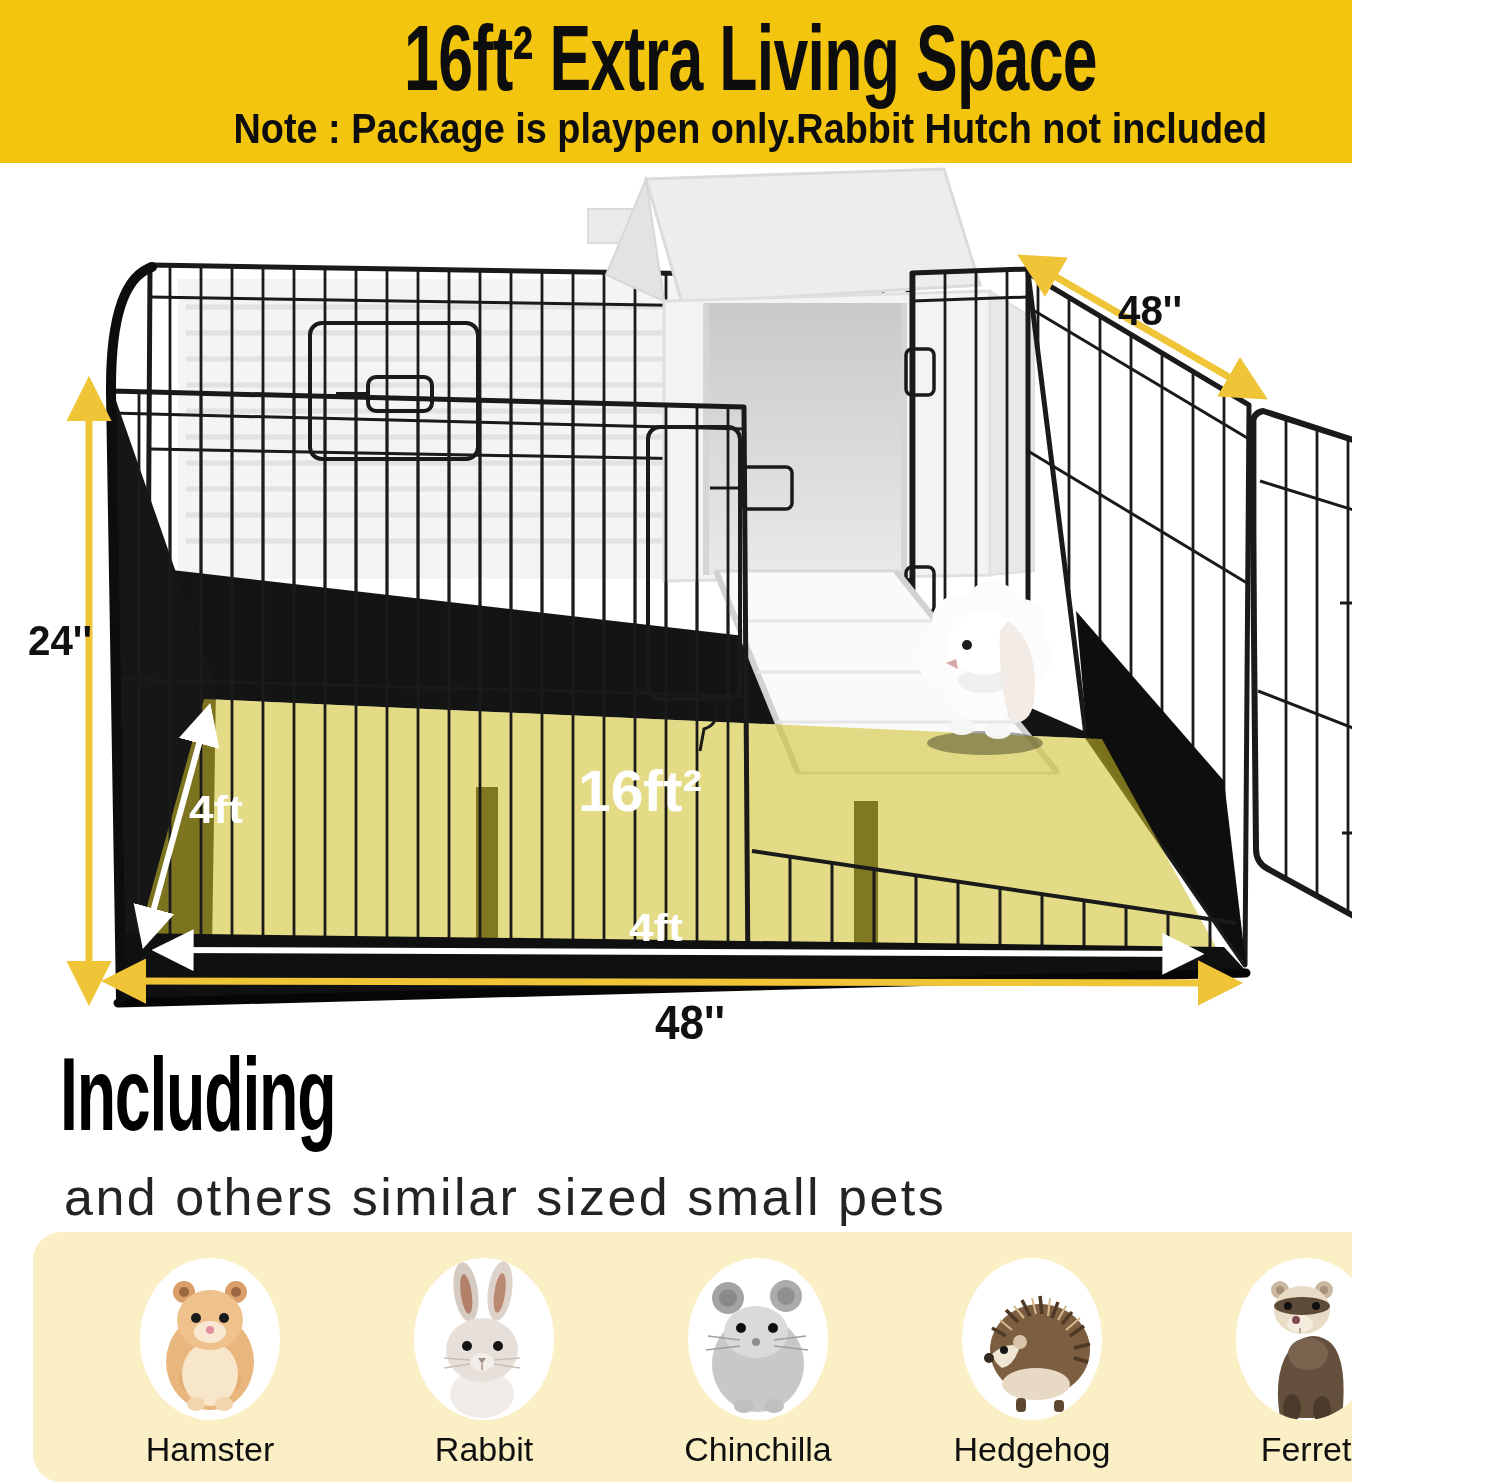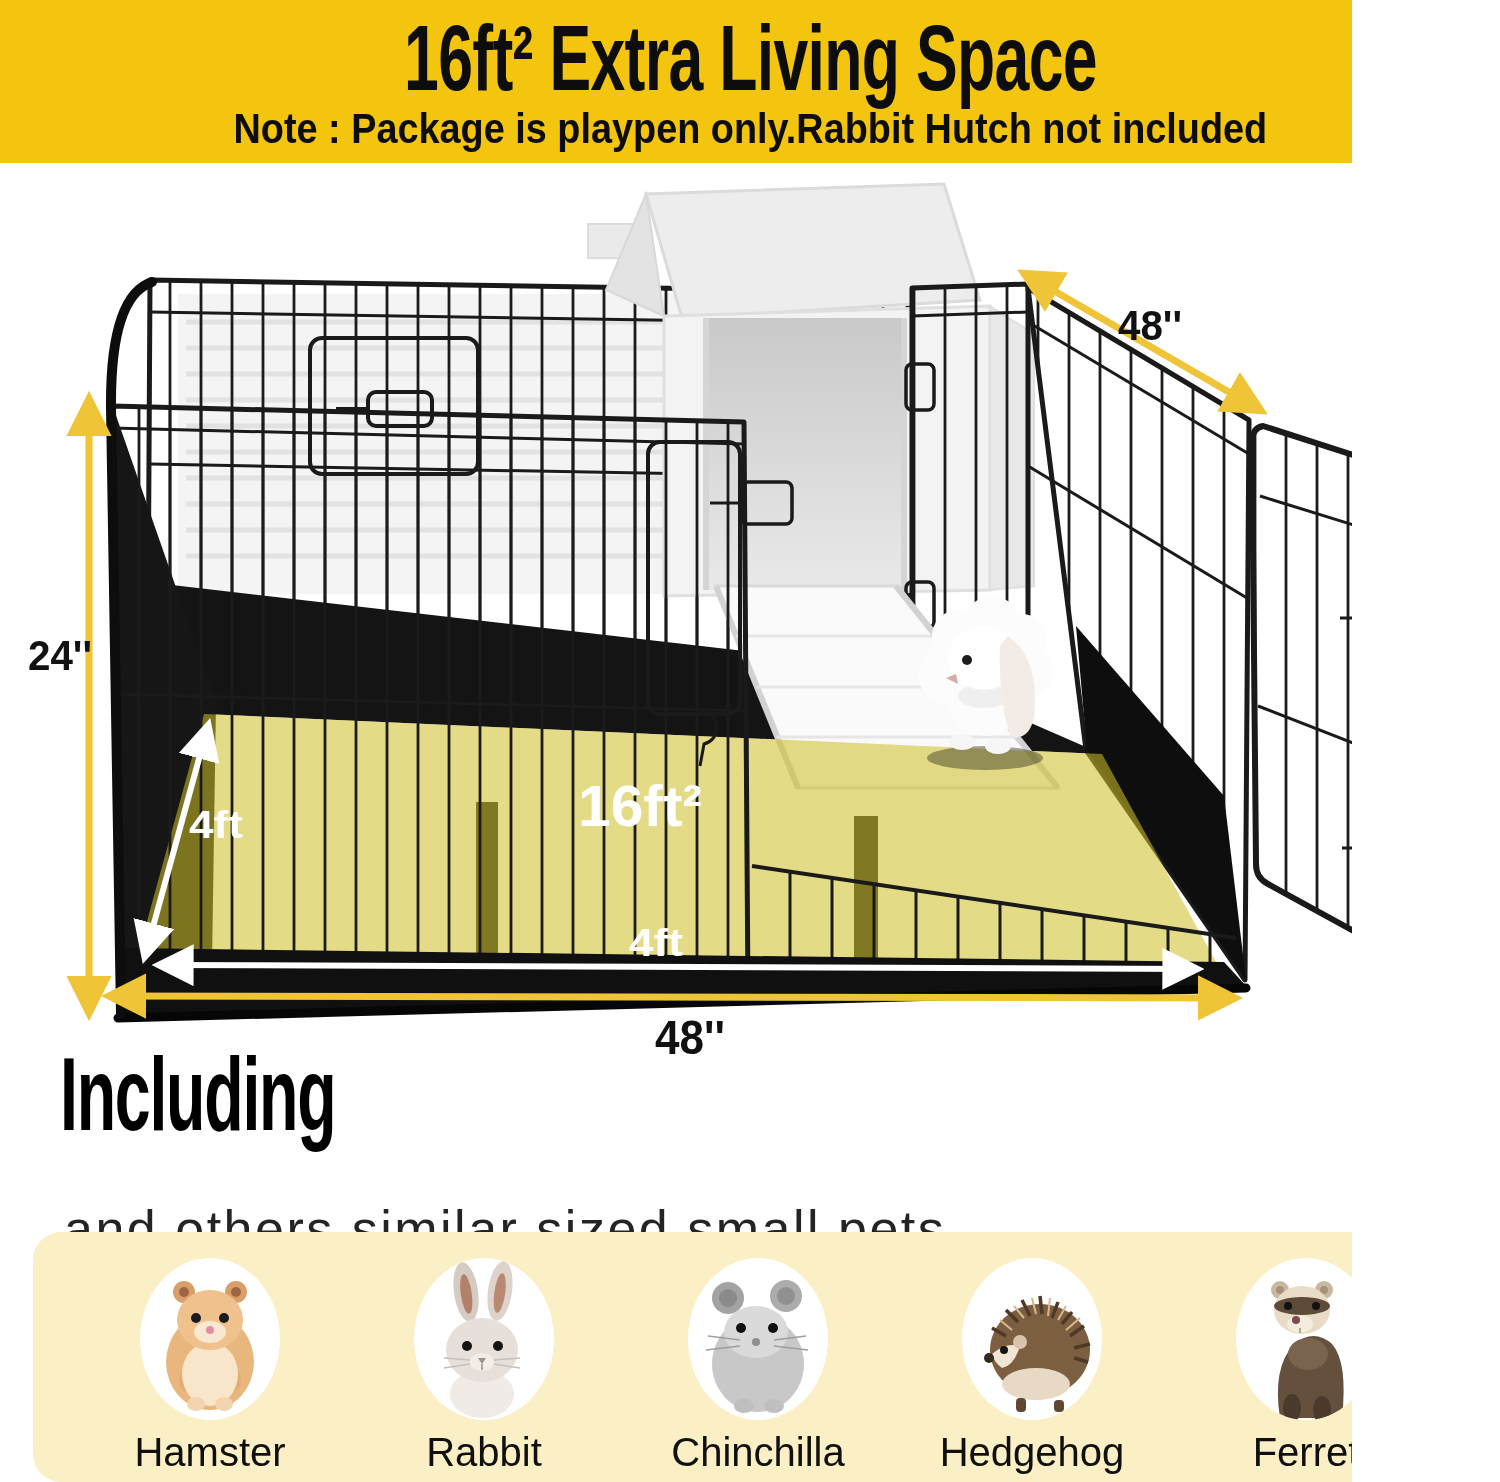--- a/index.html
+++ b/index.html
@@ -8,39 +8,39 @@
   
   .banner{position:absolute;left:0;top:0;width:1500px;height:163px;background:#F3C50E;
           text-align:center;color:#0d0d0d;}
   .banner-title{display:inline-block;margin-top:12px;font-size:92px;font-weight:700;
           letter-spacing:-1px;line-height:1.0;white-space:nowrap;
           transform:scaleX(.68);transform-origin:center top;}
   .banner-note{display:block;}
   .banner-note span{display:inline-block;font-size:43px;font-weight:700;letter-spacing:0;
           white-space:nowrap;transform:scaleX(.88);transform-origin:center top;margin-top:0px;}
   
-  .illustration{position:absolute;left:0;top:166px;}
+  .illustration{position:absolute;left:0;top:151px;}
   svg text{font-family:"Liberation Sans",sans-serif;}
   
   .inc-heading{position:absolute;left:60px;top:1042px;font-size:104px;font-weight:700;
           letter-spacing:-2px;color:#000;white-space:nowrap;
           transform:scaleX(.62);transform-origin:left top;line-height:1;}
   .inc-line{position:absolute;left:64px;font-size:52px;color:#242424;letter-spacing:2.5px;
           white-space:nowrap;line-height:1;}
   .inc-line1{top:1150px;}
-  .inc-line2{top:1203px;}
+  .inc-line2{top:1171px;}
   
   .pets-panel{position:absolute;left:33px;top:1232px;width:1424px;height:250px;
           background:#FBEFC6;border-radius:28px;box-sizing:border-box;
           display:flex;align-items:flex-start;padding:26px 14px 0 40px;}
   .pet-card{flex:1;display:flex;flex-direction:column;align-items:center;}
   .pet-photo{width:140px;height:162px;background:#ffffff;border-radius:50%;overflow:hidden;
           display:flex;align-items:center;justify-content:center;}
   .pet-photo svg{width:140px;height:162px;display:block;}
-  .pet-label{margin-top:10px;font-size:40px;color:#101010;white-space:nowrap;}
+  .pet-label{margin-top:10px;font-size:34px;color:#101010;white-space:nowrap;}
 </style>
 </head>
 <body>
 
 <div class="page">
 
   <div class="banner">
     <div><span class="banner-title">16ft² Extra Living Space</span></div>
     <div class="banner-note"><span>Note : Package is playpen only.Rabbit Hutch not included</span></div>
   </div>

